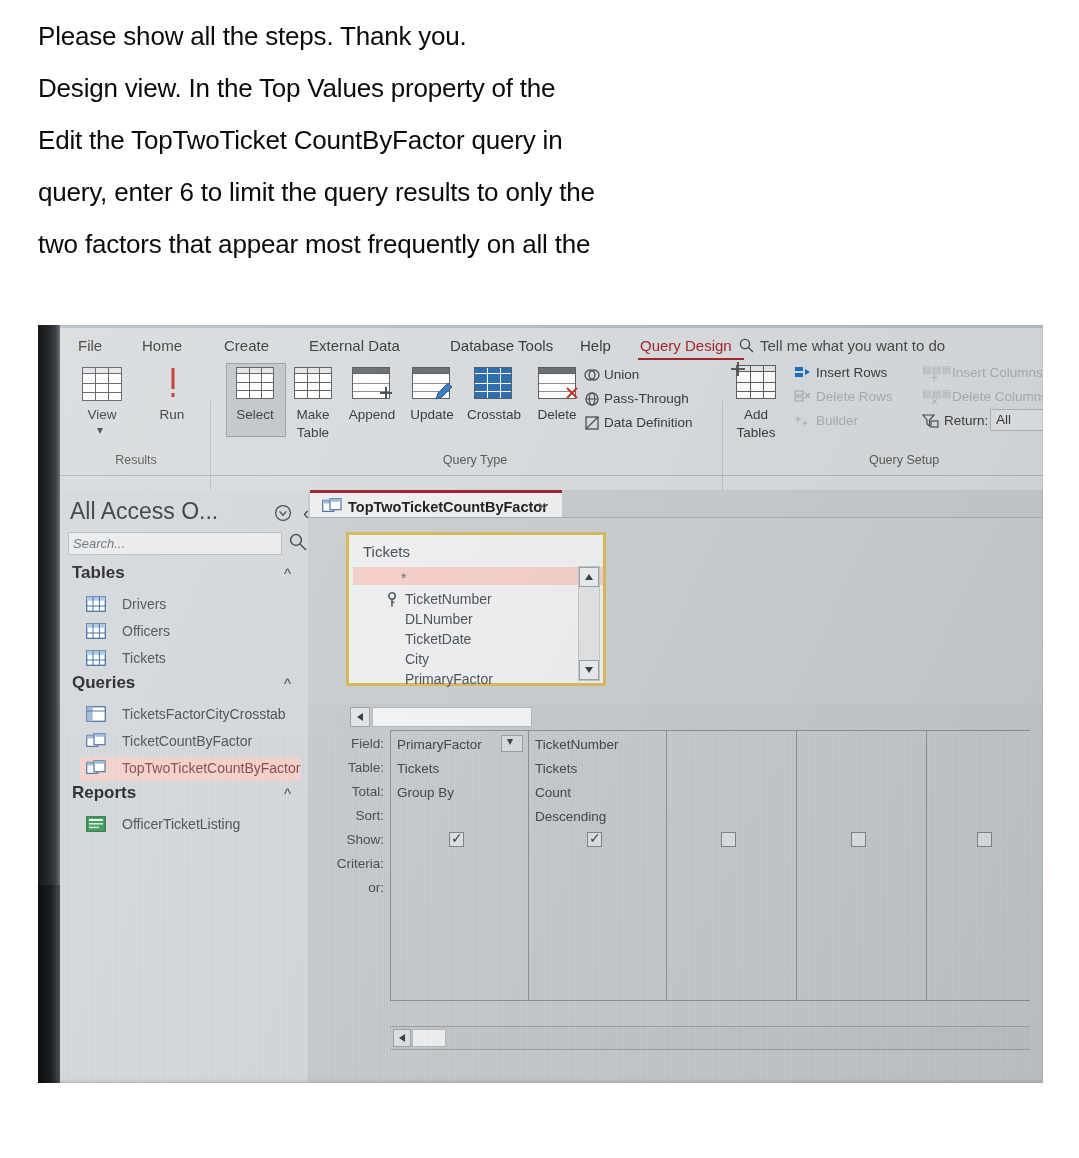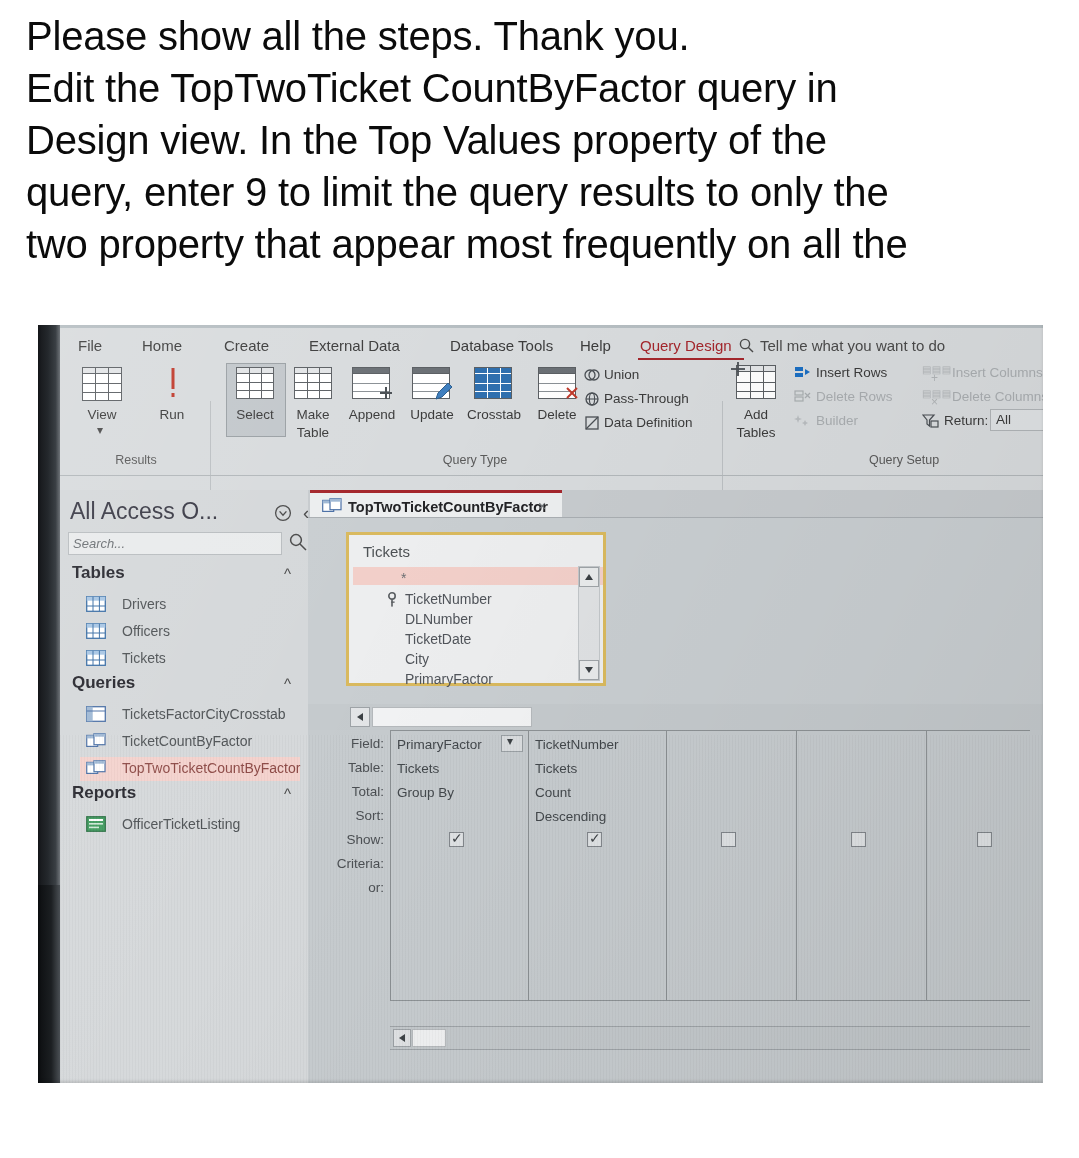--- a/index.html
+++ b/index.html
@@ -1,21 +1,21 @@
 <!DOCTYPE html>
 <html><head>
 <meta charset="utf-8">
 <style>
   html,body{margin:0;padding:0;background:#ffffff;}
   body{width:1079px;height:1158px;position:relative;
        font-family:"Liberation Sans",sans-serif;-webkit-font-smoothing:antialiased;}
 
   
-  #question{position:absolute;left:26px;top:10px;width:1010px;
-            font-size:40px;line-height:52px;color:#0b0b0b;font-weight:400;
+  #question{position:absolute;left:38px;top:10px;width:1010px;
+            font-size:26px;line-height:52px;color:#0b0b0b;font-weight:400;
             font-family:"Liberation Sans",sans-serif;letter-spacing:-0.2px;}
   #question div{white-space:nowrap;}
 
   
   #photo{position:absolute;left:38px;top:325px;width:1005px;height:758px;
          overflow:hidden;background:#c9cdd0;}
   
   #bezel{position:absolute;left:0;top:0;width:22px;height:758px;
          background:linear-gradient(90deg,#15171a 0%,#24282c 45%,#3a3f44 80%,#6e7378 100%);}
   #bezel2{position:absolute;left:0;top:560px;width:22px;height:198px;
@@ -130,24 +130,24 @@
   #grain{position:absolute;left:22px;top:410px;width:983px;height:348px;pointer-events:none;
      background:repeating-linear-gradient(90deg,rgba(0,0,0,0.022) 0 1px,rgba(255,255,255,0.02) 1px 3px);}
   #photo-edge{position:absolute;left:0;top:0;width:1005px;height:758px;pointer-events:none;
      box-shadow:inset 0 -2px 3px rgba(0,0,0,0.12);}
 </style>
 </head>
 <body>
 
 <div id="question">
   <div>Please show all the steps. Thank you.</div>
+  <div>Design view. In the Top Values property of the</div>
   <div>Edit the TopTwoTicket CountByFactor query in</div>
-  <div>Design view. In the Top Values property of the</div>
-  <div>query, enter 9 to limit the query results to only the</div>
-  <div>two property that appear most frequently on all the</div>
+  <div>query, enter 6 to limit the query results to only the</div>
+  <div>two factors that appear most frequently on all the</div>
 </div>
 
 <div id="photo">
 
   <div id="bezel"></div>
   <div id="bezel2"></div>
 
   <div id="app">
 
     <div id="ribbon">

